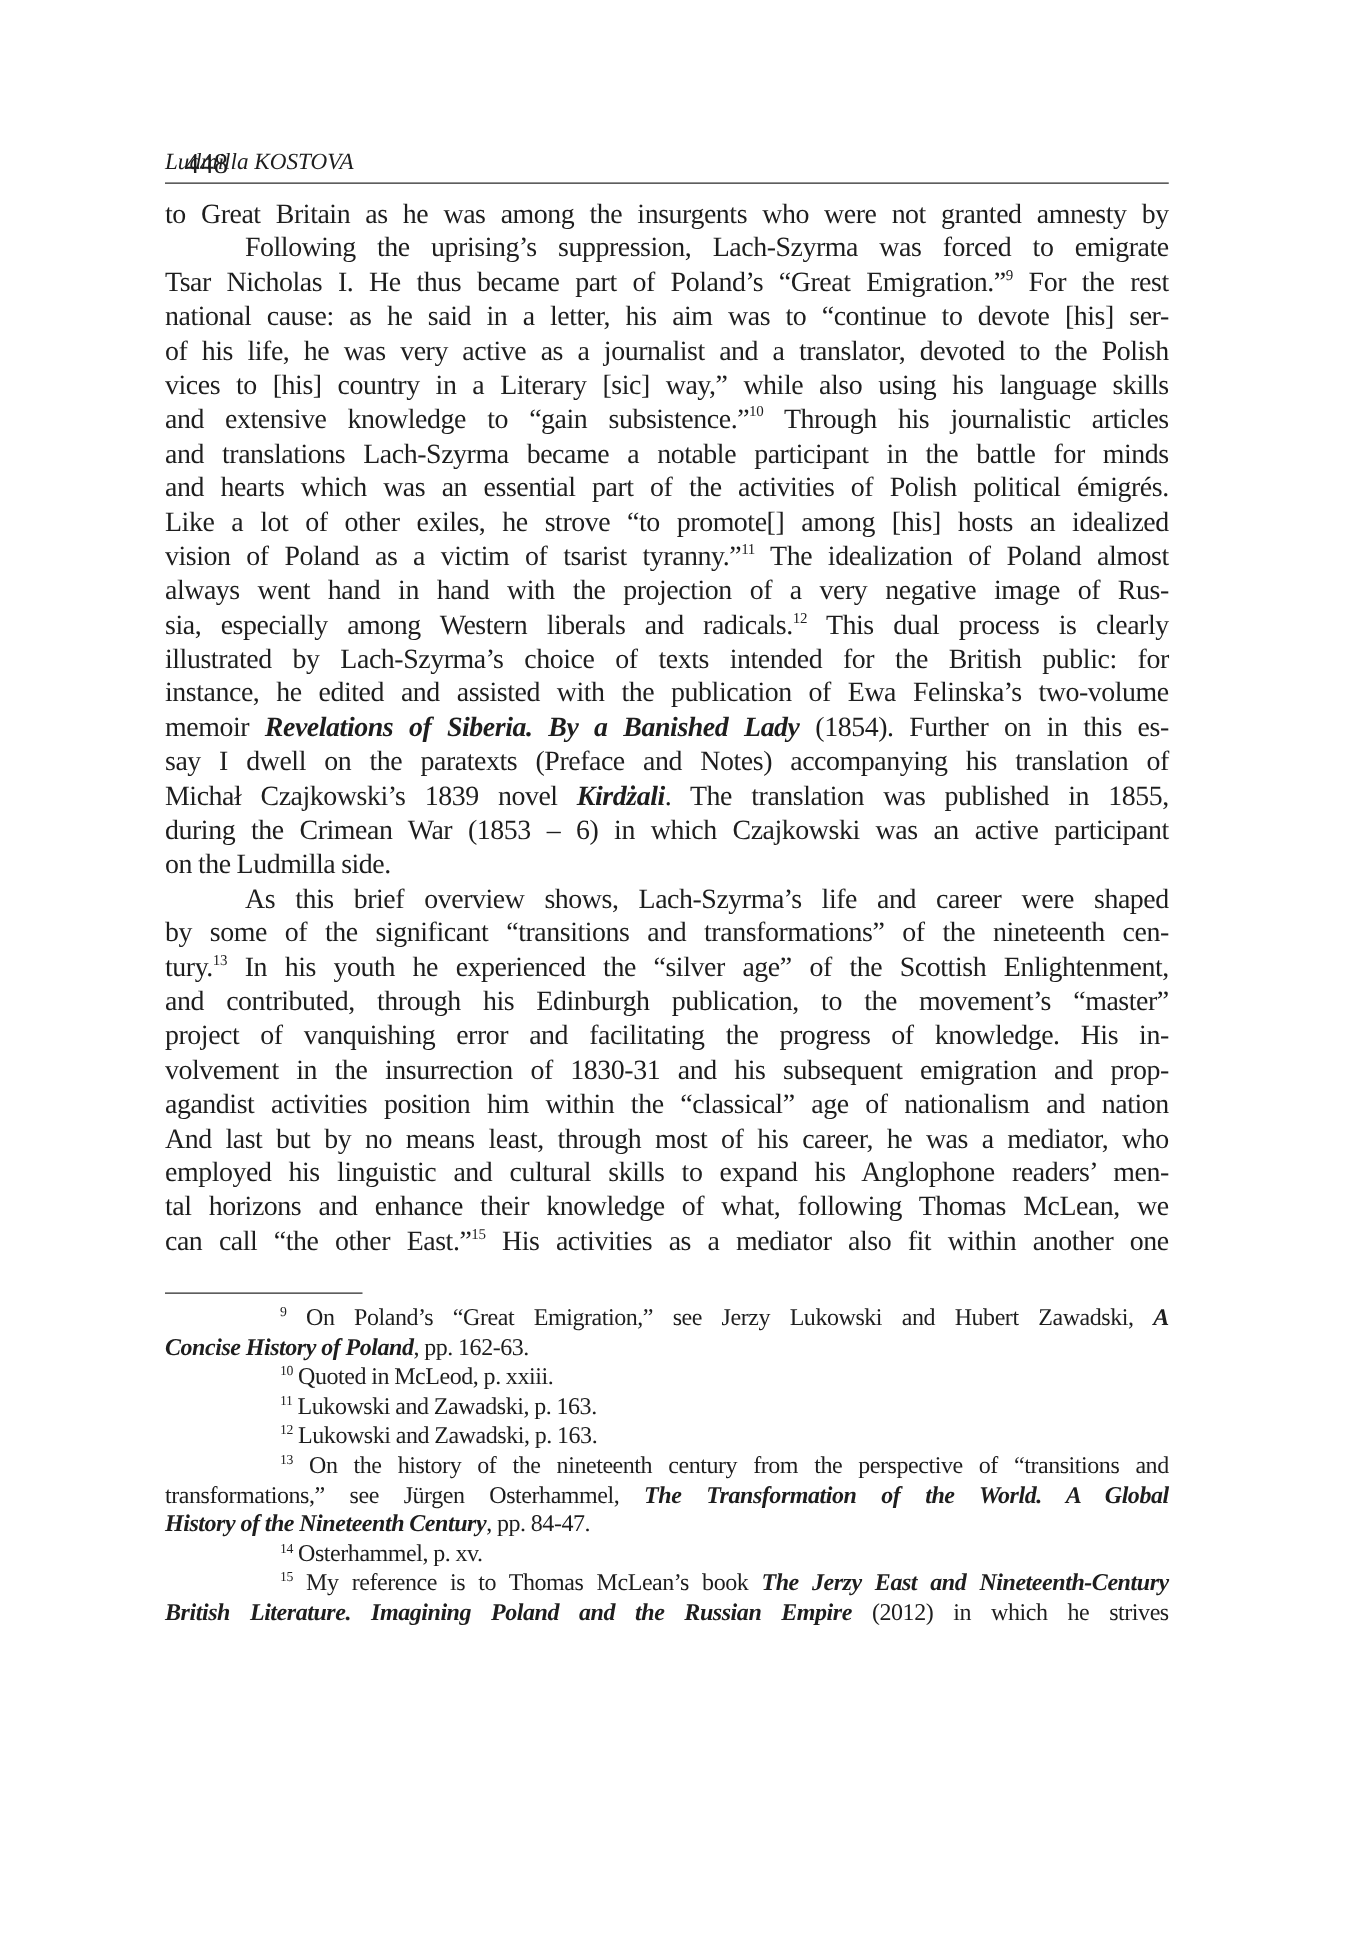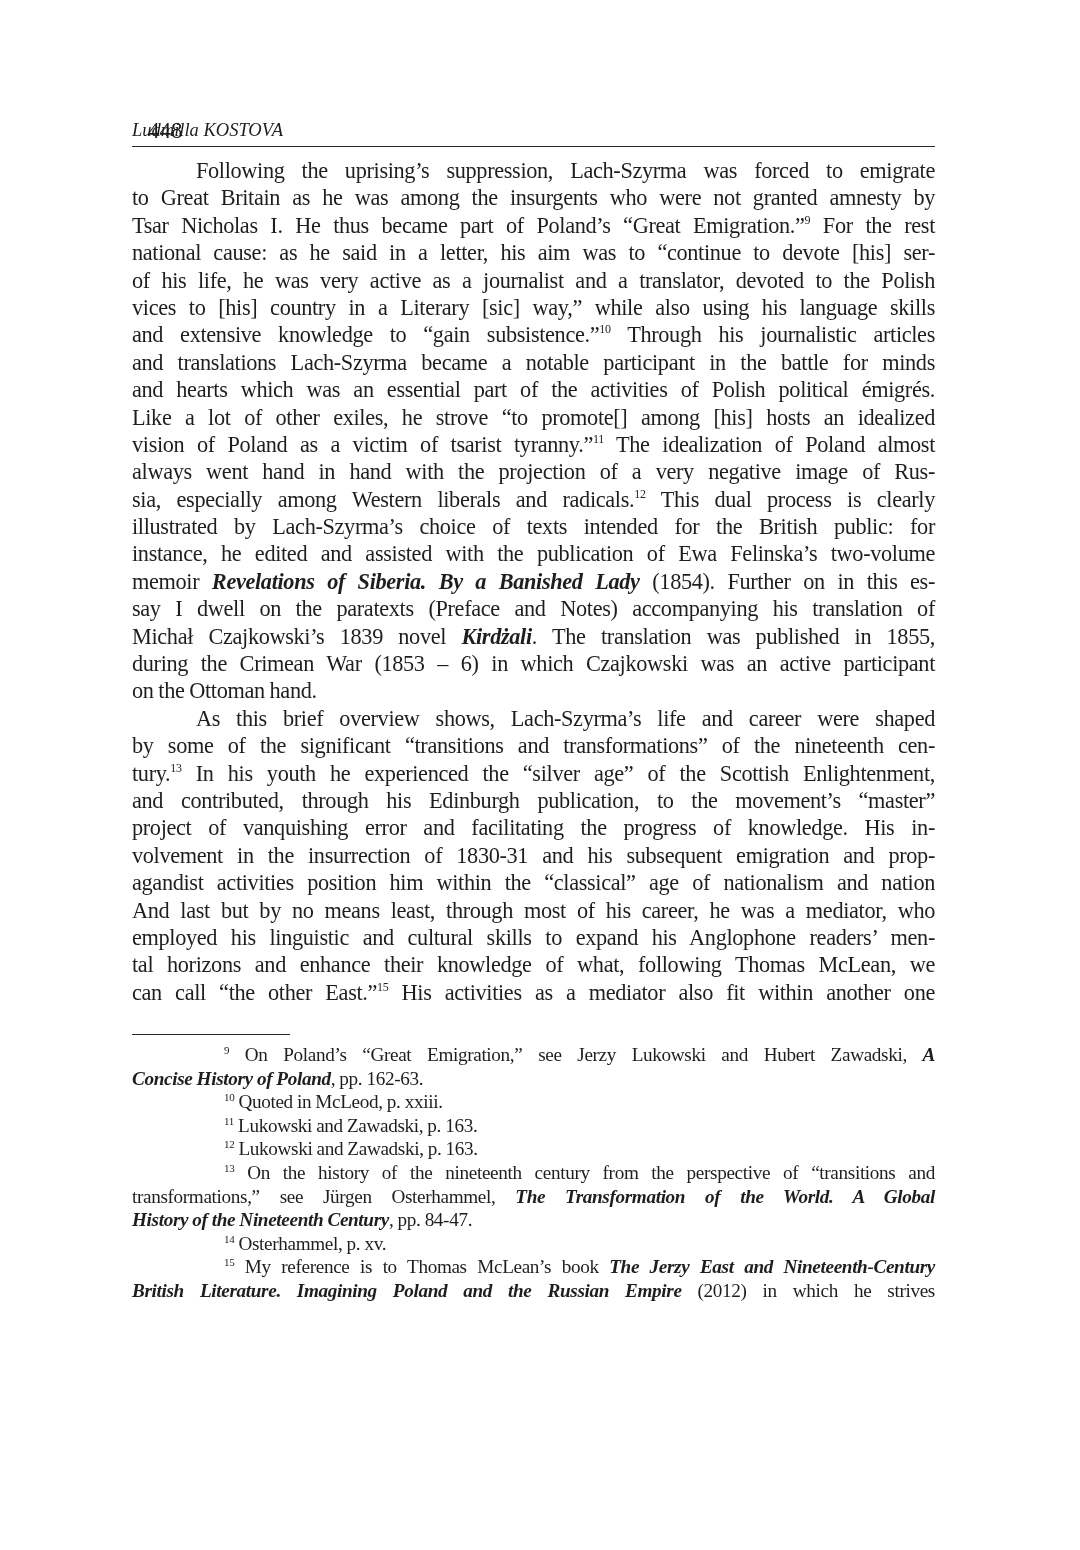--- a/index.html
+++ b/index.html
@@ -35,40 +35,40 @@
 </head>
 <body>
 
 <div class="page">
   <div class="header">
     <span class="page-num">448</span>
     <div class="running-head">Ludmilla KOSTOVA</div>
   </div>
 
   <div class="body-text" id="body-text">
+      <div class="line"><span>to Great Britain as he was among the insurgents who were not granted amnesty by</span></div>
       <div class="line indent"><span>Following the uprising’s suppression, Lach-Szyrma was forced to emigrate</span></div>
-      <div class="line"><span>to Great Britain as he was among the insurgents who were not granted amnesty by</span></div>
       <div class="line"><span>Tsar Nicholas I. He thus became part of Poland’s “Great Emigration.”</span><sup>9</sup><span> For the rest</span></div>
       <div class="line"><span>national cause: as he said in a letter, his aim was to “continue to devote [his] ser-</span></div>
       <div class="line"><span>of his life, he was very active as a journalist and a translator, devoted to the Polish</span></div>
       <div class="line"><span>vices to [his] country in a Literary [sic] way,” while also using his language skills</span></div>
       <div class="line"><span>and extensive knowledge to “gain subsistence.”</span><sup>10</sup><span> Through his journalistic articles</span></div>
       <div class="line"><span>and translations Lach-Szyrma became a notable participant in the battle for minds</span></div>
       <div class="line"><span>and hearts which was an essential part of the activities of Polish political émigrés.</span></div>
       <div class="line"><span>Like a lot of other exiles, he strove “to promote[] among [his] hosts an idealized</span></div>
       <div class="line"><span>vision of Poland as a victim of tsarist tyranny.”</span><sup>11</sup><span> The idealization of Poland almost</span></div>
       <div class="line"><span>always went hand in hand with the projection of a very negative image of Rus-</span></div>
       <div class="line"><span>sia, especially among Western liberals and radicals.</span><sup>12</sup><span> This dual process is clearly</span></div>
       <div class="line"><span>illustrated by Lach-Szyrma’s choice of texts intended for the British public: for</span></div>
       <div class="line"><span>instance, he edited and assisted with the publication of Ewa Felinska’s two-volume</span></div>
       <div class="line"><span>memoir </span><i>Revelations of Siberia. By a Banished Lady</i><span> (1854). Further on in this es-</span></div>
       <div class="line"><span>say I dwell on the paratexts (Preface and Notes) accompanying his translation of</span></div>
       <div class="line"><span>Michał Czajkowski’s 1839 novel </span><i>Kirdżali</i><span>. The translation was published in 1855,</span></div>
       <div class="line"><span>during the Crimean War (1853 – 6) in which Czajkowski was an active participant</span></div>
-      <div class="line last"><span>on the Ottoman hand.</span></div>
+      <div class="line last"><span>on the Ludmilla side.</span></div>
       <div class="line indent"><span>As this brief overview shows, Lach-Szyrma’s life and career were shaped</span></div>
       <div class="line"><span>by some of the significant “transitions and transformations” of the nineteenth cen-</span></div>
       <div class="line"><span>tury.</span><sup>13</sup><span> In his youth he experienced the “silver age” of the Scottish Enlightenment,</span></div>
       <div class="line"><span>and contributed, through his Edinburgh publication, to the movement’s “master”</span></div>
       <div class="line"><span>project of vanquishing error and facilitating the progress of knowledge. His in-</span></div>
       <div class="line"><span>volvement in the insurrection of 1830-31 and his subsequent emigration and prop-</span></div>
       <div class="line"><span>agandist activities position him within the “classical” age of nationalism and nation</span></div>
       <div class="line"><span>And last but by no means least, through most of his career, he was a mediator, who</span></div>
       <div class="line"><span>employed his linguistic and cultural skills to expand his Anglophone readers’ men-</span></div>
       <div class="line"><span>tal horizons and enhance their knowledge of what, following Thomas McLean, we</span></div>

